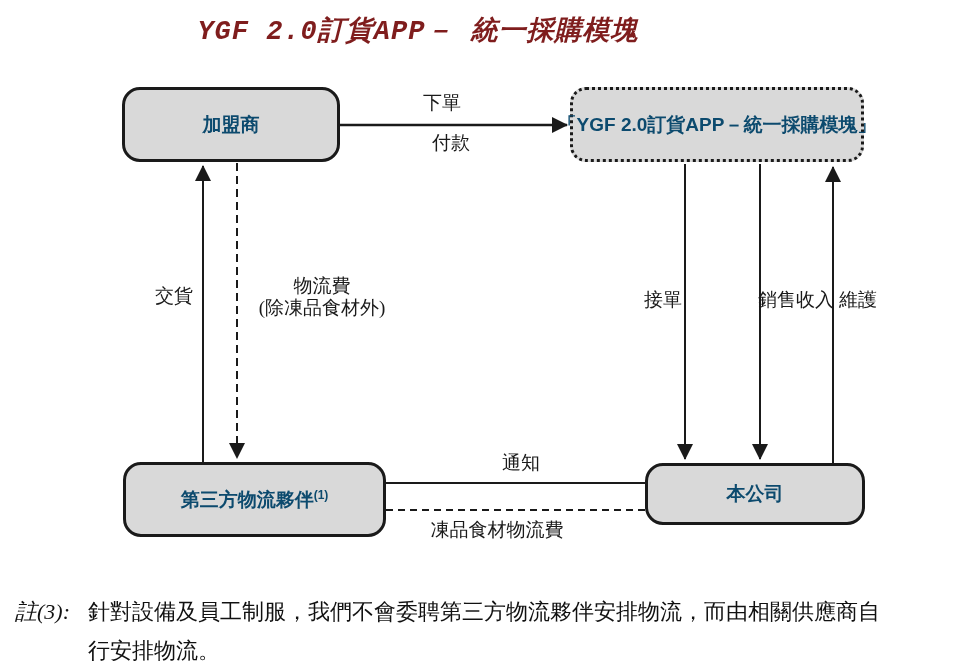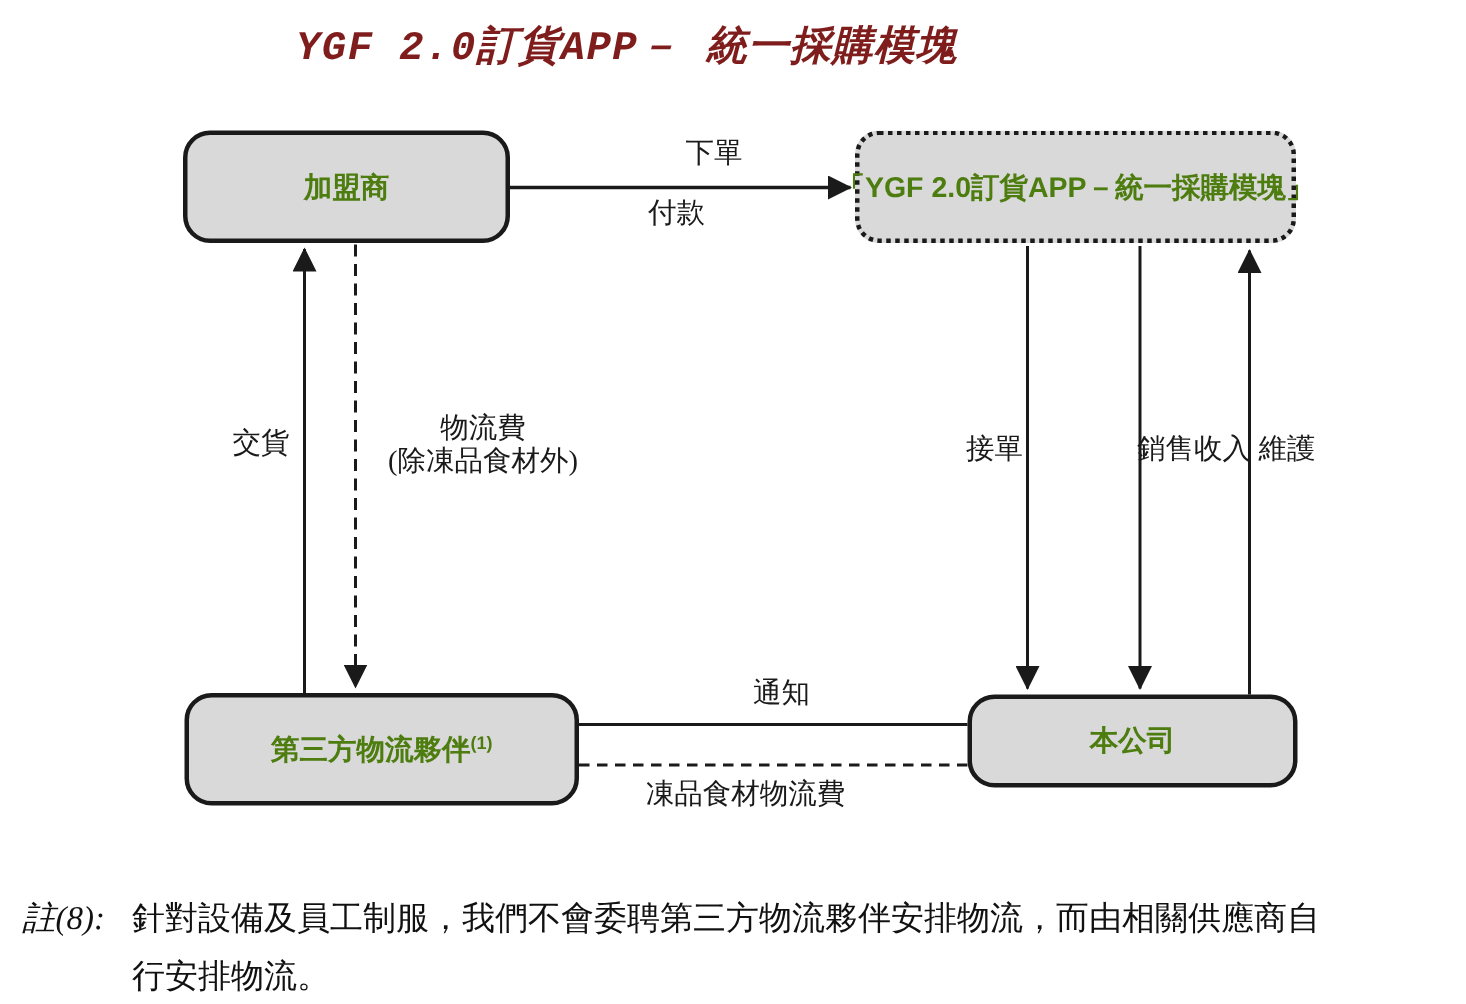--- a/index.html
+++ b/index.html
@@ -31,21 +31,21 @@
     position: absolute;
     background: #d9d9d9;
     border: 3px solid #1a1a1a;
     border-radius: 18px;
     display: flex;
     align-items: center;
     justify-content: center;
     font-family: "Liberation Sans", sans-serif;
     font-weight: bold;
     font-size: 19px;
-    color: #4d7c0f;
+    color: #0c4a6e;
     text-align: center;
     white-space: nowrap;
   }
   .node-franchisee { left: 122px; top: 87px;  width: 218px; height: 75px; }
   .node-module     { left: 570px; top: 87px;  width: 294px; height: 75px; border-style: dotted; border-radius: 16px; }
   .node-logistics  { left: 123px; top: 462px; width: 263px; height: 75px; }
   .node-company    { left: 645px; top: 463px; width: 220px; height: 62px; }
   .node sup { font-size: 12px; font-weight: bold; line-height: 0; vertical-align: 7px; }
   svg.wires { position: absolute; left: 0; top: 0; width: 977px; height: 669px; }
   .edge-label {
@@ -104,40 +104,40 @@
   </div>
 
   <div class="node node-logistics">
     <span><span>第三方物流夥伴</span><sup>(1)</sup></span>
   </div>
 
   <div class="node node-company">
     <span>本公司</span>
   </div>
 
-  <div class="edge-label" style="left:476px; top:92px;">下單</div>
+  <div class="edge-label" style="left:442px; top:92px;">下單</div>
   <div class="edge-label" style="left:451px; top:132px;">付款</div>
 
   <div class="edge-label" style="left:174px; top:285px;">交貨</div>
 
   <div class="edge-label" style="left:322px; top:275px;">
     <div>物流費</div>
     <div>(除凍品食材外)</div>
   </div>
 
   <div class="edge-label" style="left:663px; top:289px;">接單</div>
   <div class="edge-label" style="left:796px; top:289px;">銷售收入</div>
   <div class="edge-label" style="left:858px; top:289px;">維護</div>
 
   <div class="edge-label" style="left:497px; top:452px;margin-left:24px;">通知</div>
   <div class="edge-label" style="left:497px; top:519px;text-align:right;">凍品食材物流費</div>
 
   <div class="note">
     <div class="note-row">
-      <span class="note-label">註(8):</span>
+      <span class="note-label">註(3):</span>
       <span class="note-body">
         <span>針對設備及員工制服，我們不會委聘第三方物流夥伴安排物流，而由相關供應商自</span><br>
         <span>行安排物流。</span>
       </span>
     </div>
   </div>
 
 </div>
 
 </body></html>

